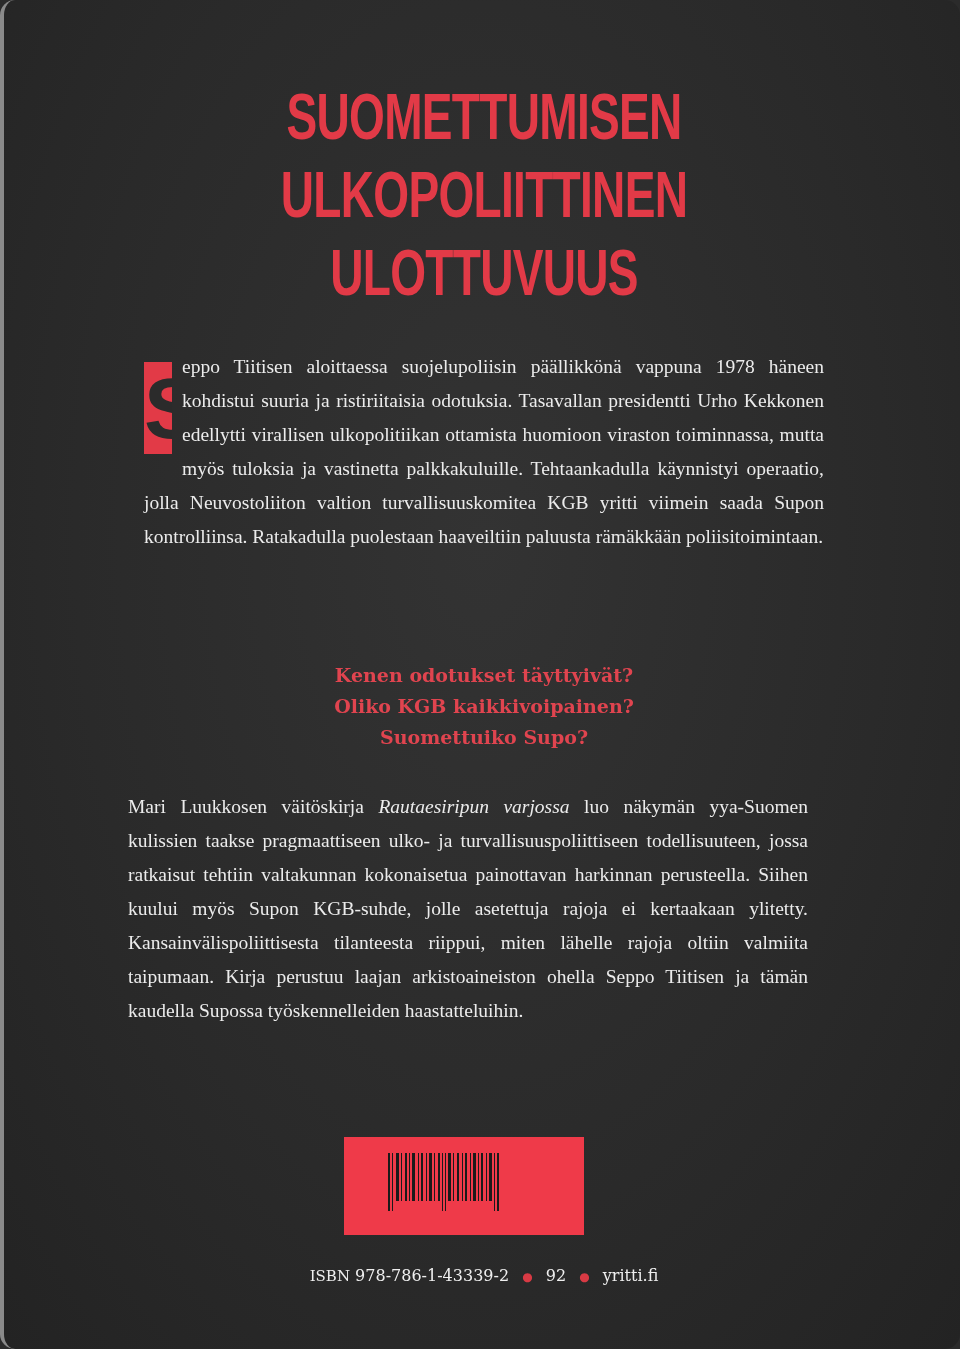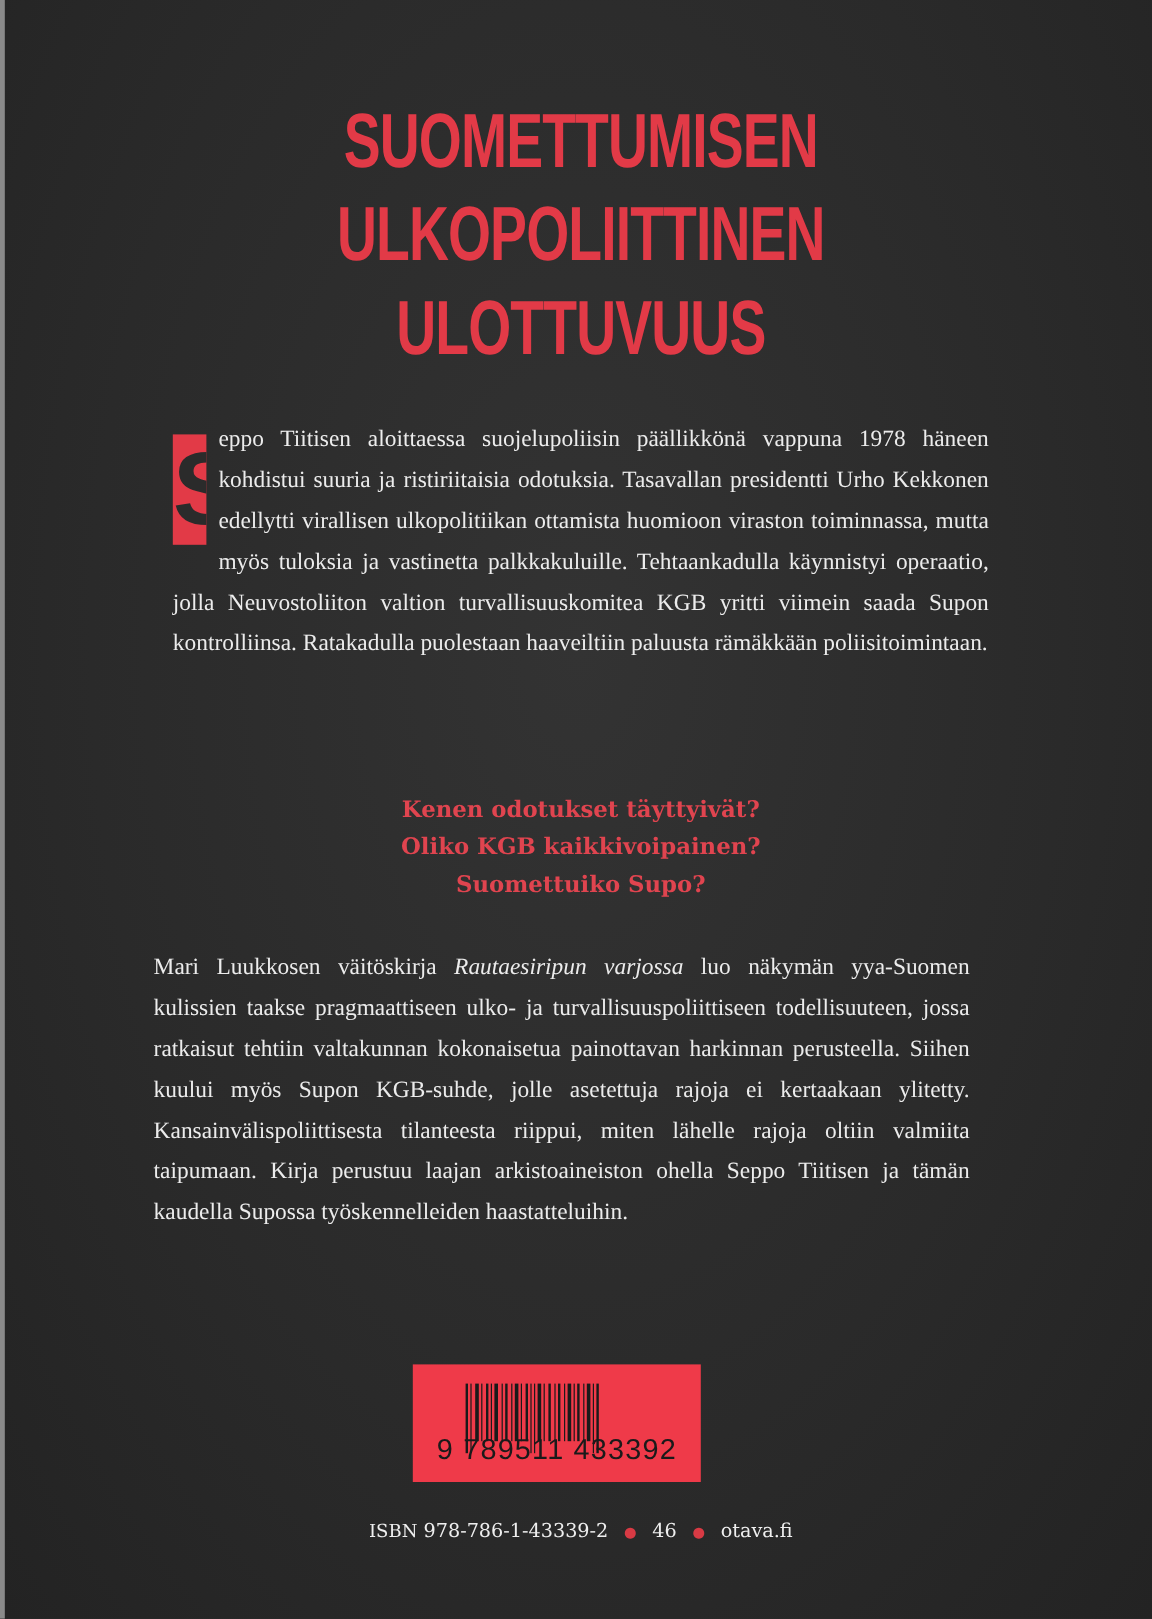--- a/index.html
+++ b/index.html
@@ -7,20 +7,21 @@
     width:960px; height:1349px; overflow:hidden;
     background:#2b2b2b;
     font-family:"DejaVu Serif", serif;
   }
   .cover {
     position:relative; width:960px; height:1349px;
     background:
       radial-gradient(ellipse at 50% 40%, #333333 0%, #2a2a2a 60%, #232323 100%);
     box-sizing:border-box;
     border-left:4px solid #8a8a8a;
+    border-radius:15px;
   }
   .title {
     position:absolute; top:78px; left:0; width:960px; text-align:center;
     font-family:"Liberation Sans", sans-serif; font-weight:bold;
     color:#e23a47; text-transform:uppercase;
   }
   .title .line {
     display:block; font-size:64px; line-height:78px;
     transform:scaleX(0.72); letter-spacing:-1px;
   }
@@ -121,25 +122,24 @@
       <span style="width:2px;margin-right:3px"></span>
       <span style="width:1px;margin-right:2px"></span>
       <span style="width:3px;margin-right:2px"></span>
       <span style="width:1px;margin-right:2px"></span>
       <span style="width:2px;margin-right:3px"></span>
       <span style="width:1px;margin-right:2px"></span>
       <span style="width:3px;margin-right:2px"></span>
       <span class="long" style="width:1px;margin-right:2px"></span>
       <span class="long" style="width:2px;margin-right:0"></span>
     </div>
-    <div class="barnum">9 789511 433392</div>
   </div>
 
   <div class="footer">
     <span class="isbn-label">ISBN</span>
     <span>978-786-1-43339-2</span>
     <span class="dot">●</span>
-    <span>46</span>
+    <span>92</span>
     <span class="dot">●</span>
-    <span>otava.fi</span>
+    <span>yritti.fi</span>
   </div>
 
 </div>
 
 </body></html>

